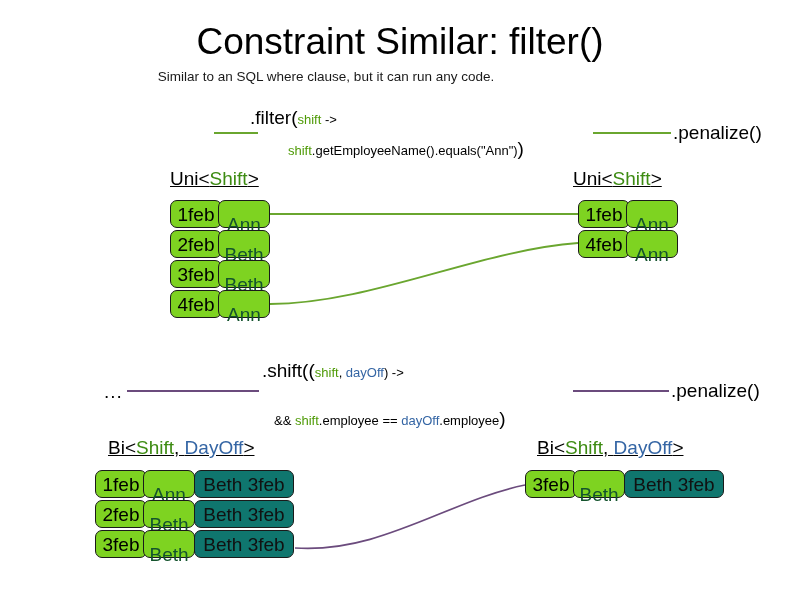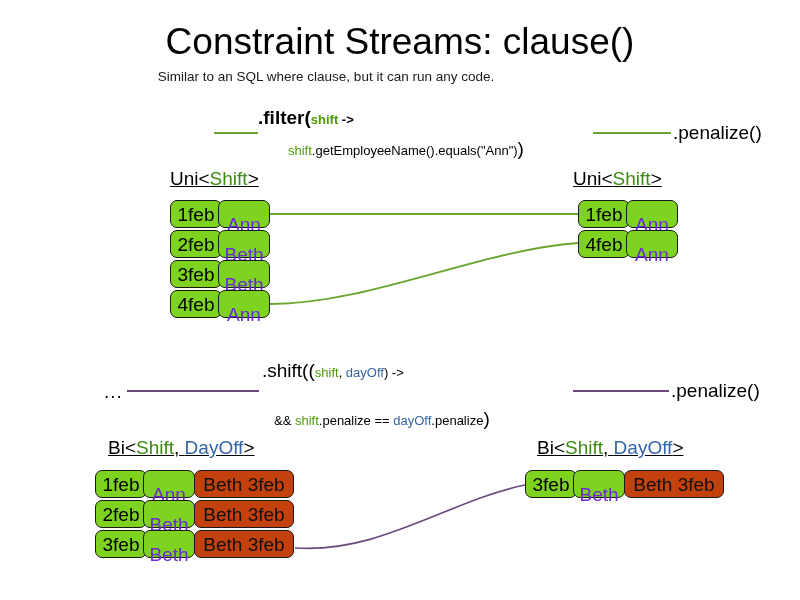--- a/index.html
+++ b/index.html
@@ -69,65 +69,65 @@
     border: 1.6px solid #1a1a1a;
     border-radius: 7px;
     font-size: 19px;
     line-height: 1;
     display: flex;
     align-items: center;
     justify-content: center;
     white-space: nowrap;
   }
   .fact.green { background: #7ed321; align-items: center; }
-  .fact.blue  { background: #c2410c; }
+  .fact.blue  { background: #0f766e; }
   .fact .date { color: #000000; }
-  .fact .name { color: #6d28d9; margin-top: 20px; }
+  .fact .name { color: #14532d; margin-top: 20px; }
   .fact .pair { color: #111111; }
 
   
   #wires {
     position: absolute;
     left: 0; top: 0;
     width: 800px; height: 600px;
     pointer-events: none;
   }
   .dots {
     font-size: 19px;
     line-height: 22px;
     letter-spacing: 1px;
   }
 </style>
 </head>
 <body>
 
 <div id="stage">
 
-  <div class="abs" id="title">Constraint Streams: clause()</div>
+  <div class="abs" id="title">Constraint Similar: filter()</div>
   <div class="abs" id="subtitle">Similar to an SQL where clause, but it can run any code.</div>
 
   <svg id="wires" viewBox="0 0 800 600">
 
     <line x1="214" y1="133" x2="258" y2="133" stroke="#6aa62f" stroke-width="2.1"></line>
 
     <line x1="593" y1="133" x2="671" y2="133" stroke="#6aa62f" stroke-width="2.1"></line>
 
     <path d="M 270 214 L 578 214" fill="none" stroke="#6aa62f" stroke-width="1.9"></path>
 
     <path d="M 270 304 C 370 304 480 250 578 243" fill="none" stroke="#6aa62f" stroke-width="1.9"></path>
 
     <line x1="127" y1="391" x2="259" y2="391" stroke="#6b4b7d" stroke-width="2.1"></line>
 
     <line x1="573" y1="391" x2="669" y2="391" stroke="#6b4b7d" stroke-width="2.1"></line>
 
     <path d="M 295 548 C 380 554 450 500 525 485" fill="none" stroke="#6b4b7d" stroke-width="1.7"></path>
   </svg>
 
 
-  <div class="abs code" style="left:258px; top:107px;font-weight:bold;">
+  <div class="abs code" style="left:250px; top:107px;">
     <span class="big-code kw-black">.filter(</span><span class="sml-code kw-green2">shift</span><span class="sml-code kw-black"> -&gt;</span>
   </div>
 
   <div class="abs code" style="left:288px; top:138px;">
     <span class="sml-code kw-green2">shift</span><span class="sml-code kw-black">.getEmployeeName().equals("Ann")</span><span class="big-code kw-black">)</span>
   </div>
 
   <div class="abs code big-code kw-black" style="left:673px; top:122px;">.penalize()</div>
 
   <div class="abs type-label" style="left:170px; top:168px;">
@@ -181,21 +181,21 @@
   </div>
 
   <div class="abs code dots kw-black" style="left:104px; top:381px;">...</div>
 
   <div class="abs code" style="left:262px; top:360px;">
     <span class="big-code kw-black">.shift((</span><span class="sml-code kw-green2">shift</span><span class="sml-code kw-black">, </span><span class="sml-code kw-blue">dayOff</span><span class="sml-code kw-black">) -&gt;</span>
   </div>
 
 
   <div class="abs code" style="left:274px; top:408px;">
-    <span class="sml-code kw-black">&amp;&amp; </span><span class="sml-code kw-green2">shift</span><span class="sml-code kw-black">.penalize == </span><span class="sml-code kw-blue">dayOff</span><span class="sml-code kw-black">.penalize</span><span class="big-code kw-black">)</span>
+    <span class="sml-code kw-black">&amp;&amp; </span><span class="sml-code kw-green2">shift</span><span class="sml-code kw-black">.employee == </span><span class="sml-code kw-blue">dayOff</span><span class="sml-code kw-black">.employee</span><span class="big-code kw-black">)</span>
   </div>
 
   <div class="abs code big-code kw-black" style="left:671px; top:380px;">.penalize()</div>
 
   <div class="abs type-label" style="left:108px; top:437px;">
     <span class="kw-black">Bi&lt;</span><span class="kw-green">Shift</span><span class="kw-black">, </span><span class="kw-blue">DayOff</span><span class="kw-black">&gt;</span>
   </div>
 
   <div class="abs type-label" style="left:537px; top:437px;">
     <span class="kw-black">Bi&lt;</span><span class="kw-green">Shift</span><span class="kw-black">, </span><span class="kw-blue">DayOff</span><span class="kw-black">&gt;</span>

